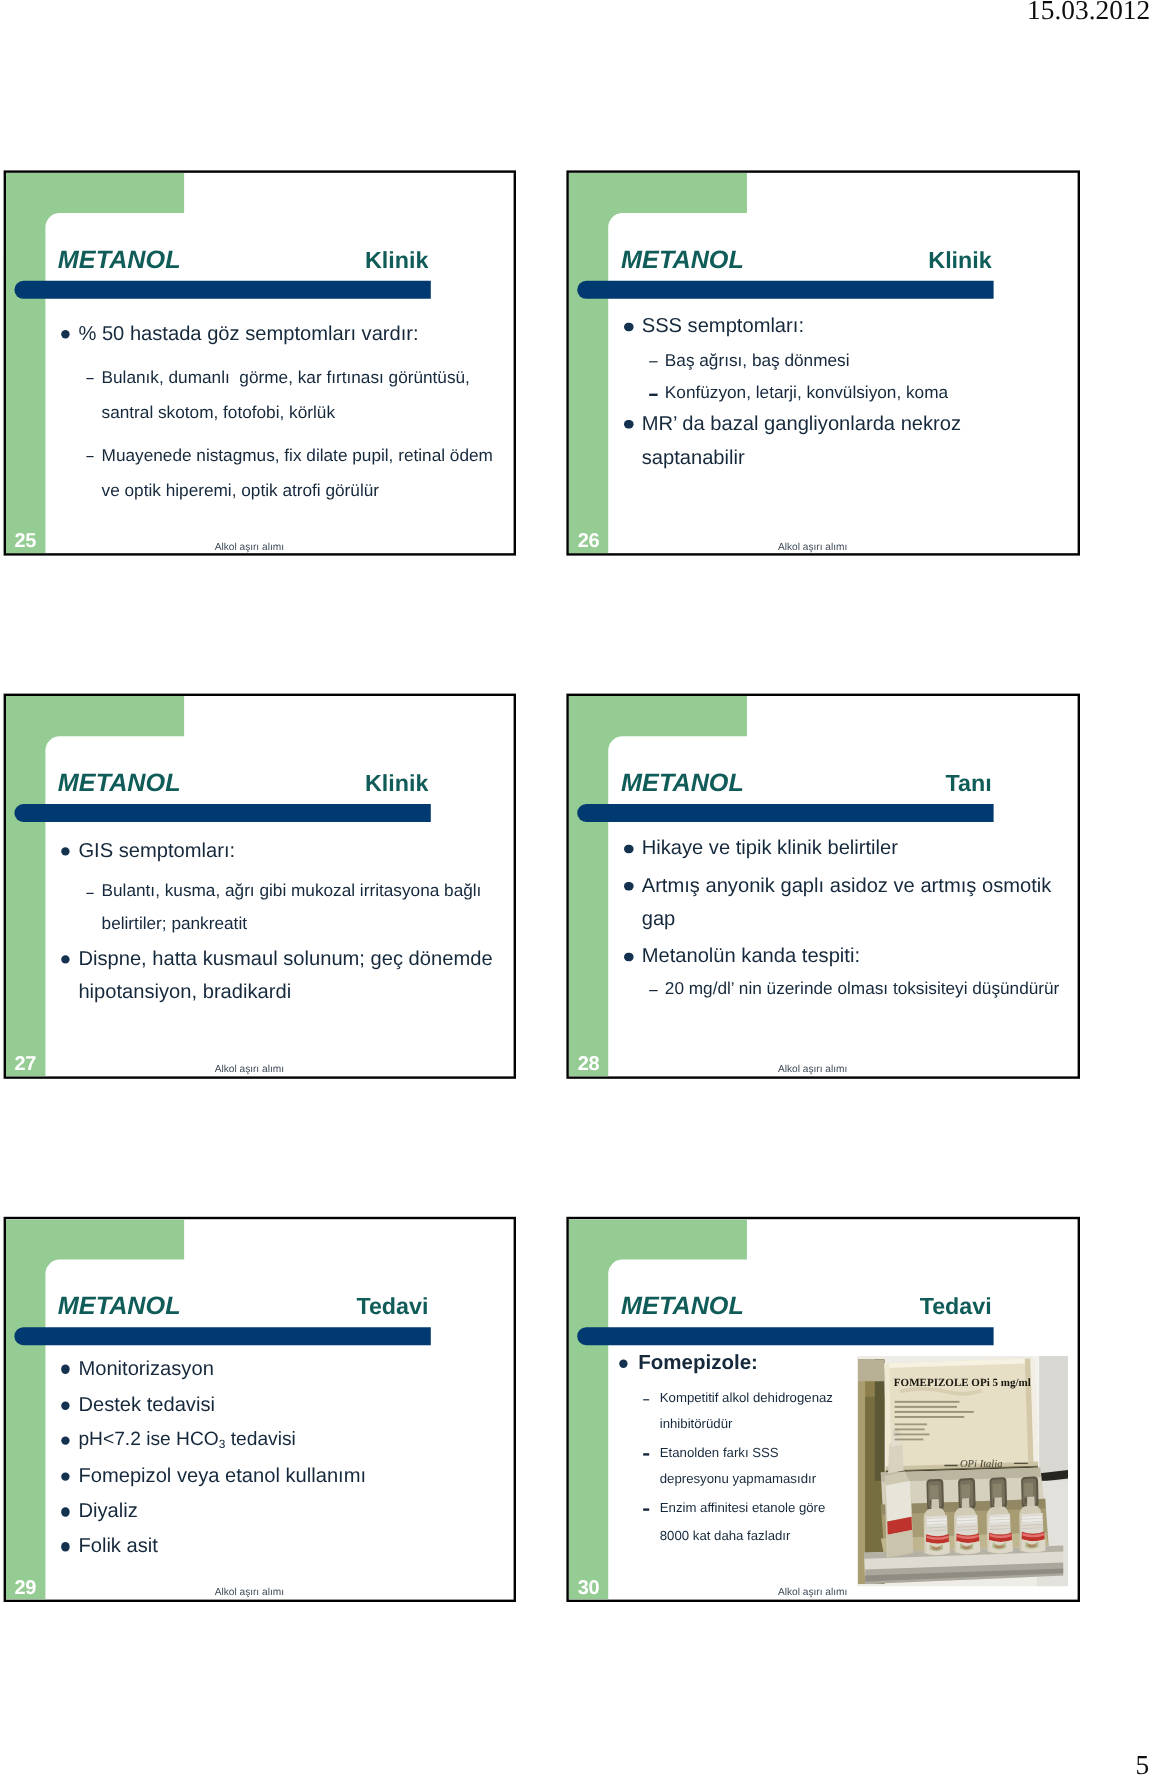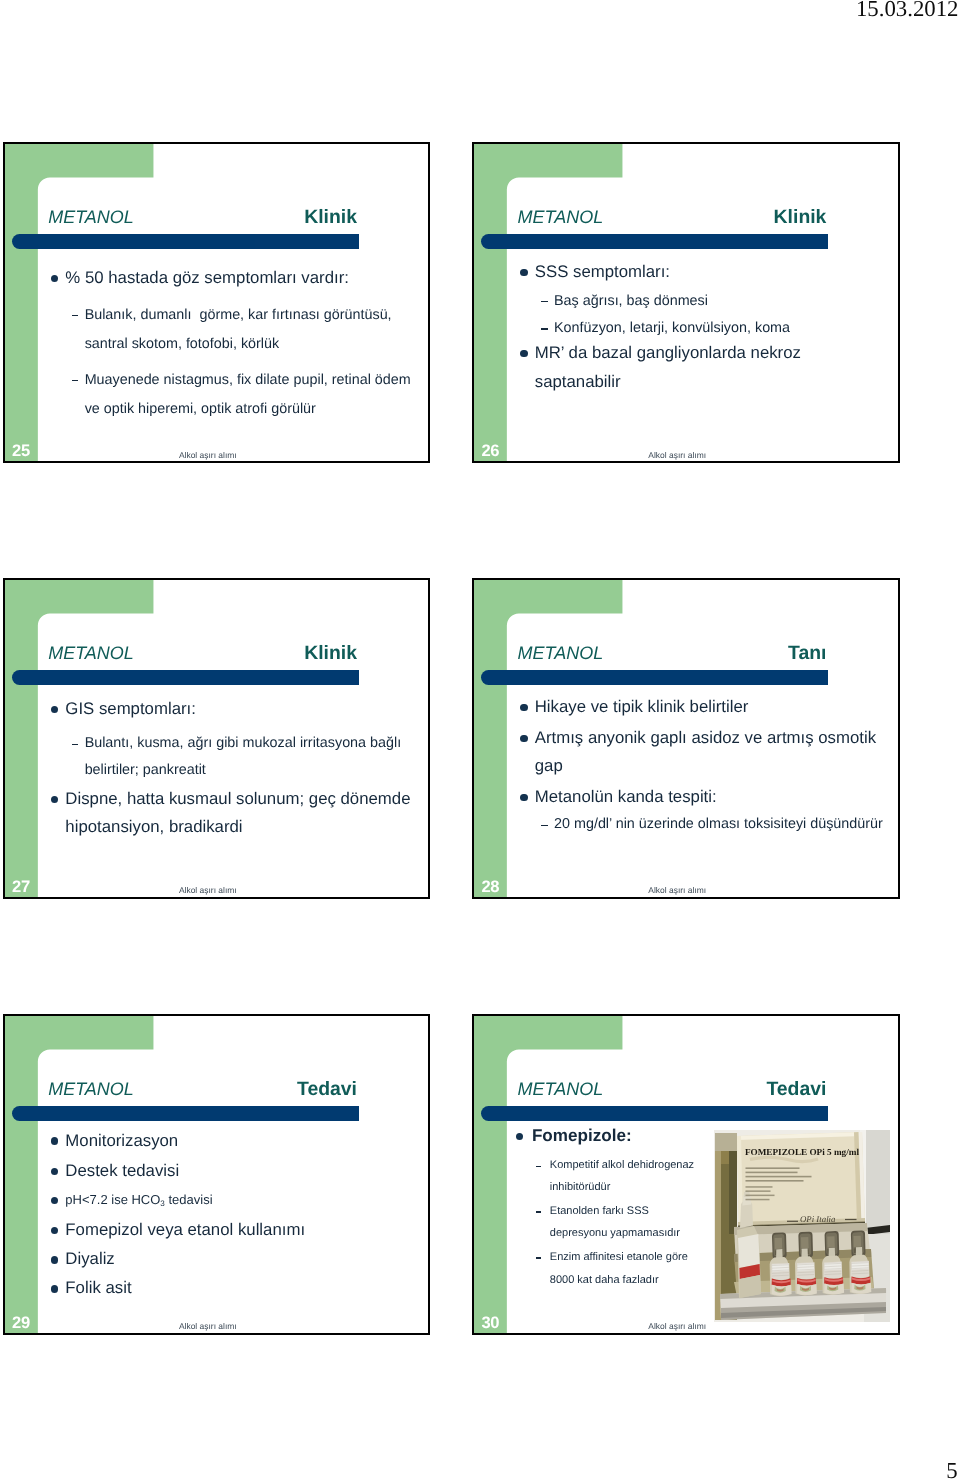--- a/index.html
+++ b/index.html
@@ -29,21 +29,21 @@
   }
 
   
   .slide{position:absolute;border:2px solid var(--frame);background:#fff;overflow:hidden;box-sizing:border-box;}
   .deco{position:absolute;left:0;top:0;width:424.1px;height:317.3px;}
   .slide-num{position:absolute;left:7.4px;top:306.6px;line-height:0;color:#fff;font-weight:bold;font-size:16.6px;letter-spacing:-0.25px;}
   .foot{position:absolute;left:0;right:0;top:310.4px;line-height:0;text-align:center;font-size:8.45px;color:var(--foot);}
   .foot-inner{display:inline-block;transform:translateX(-8.6px);}
 
   
-  .ttl{position:absolute;left:43.6px;top:61.9px;font-size:18px;line-height:22px;font-weight:normal;font-style:italic;color:var(--teal);white-space:nowrap;}
+  .ttl{position:absolute;left:43.6px;top:61.9px;font-size:21px;line-height:22px;font-weight:bold;font-style:italic;color:var(--teal);white-space:nowrap;}
   .sub{position:absolute;top:63.6px;right:71.2px;font-size:19.4px;line-height:19px;font-weight:bold;color:var(--teal);white-space:nowrap;}
   .bar{position:absolute;left:6.95px;top:89.9px;width:347.2px;height:15.2px;background:var(--navy);border-radius:7.6px 0 0 7.6px;}
 
   
   .body{position:absolute;left:0;top:0;right:0;bottom:0;text-align:center;}
   .ln{position:absolute;white-space:pre;color:var(--body);line-height:0;}
   .ln .tx{display:inline-block;vertical-align:baseline;}
   .bul{position:absolute;border-radius:50%;background:var(--bullet);}
   .dsh{position:absolute;background:var(--body);}
   sub{font-size:.62em;vertical-align:-0.28em;}
@@ -147,21 +147,21 @@
         </svg>
         <div class="ttl">METANOL</div>
         <div class="sub">Tedavi</div>
         <div class="bar"></div>
         <div class="body">
           <span class="bul" style="left:46.4px;top:121.386px;width:7.224px;height:7.224px"></span>
           <div class="ln" style="left:60.75px;top:124.49399999999999px;font-size:16.8px"><span class="tx">Monitorizasyon</span></div>
           <span class="bul" style="left:46.4px;top:151.586px;width:7.224px;height:7.224px"></span>
           <div class="ln" style="left:60.75px;top:154.69400000000002px;font-size:16.8px"><span class="tx">Destek tedavisi</span></div>
           <span class="bul" style="left:46.4px;top:181.186px;width:7.224px;height:7.224px"></span>
-          <div class="ln" style="left:60.75px;top:184.294px;font-size:13px"><span class="tx">pH&lt;7.2 ise HCO<sub>3</sub> tedavisi</span></div>
+          <div class="ln" style="left:60.75px;top:184.294px;font-size:16px"><span class="tx">pH&lt;7.2 ise HCO<sub>3</sub> tedavisi</span></div>
           <span class="bul" style="left:46.4px;top:210.786px;width:7.224px;height:7.224px"></span>
           <div class="ln" style="left:60.75px;top:213.894px;font-size:16.8px"><span class="tx">Fomepizol veya etanol kullanımı</span></div>
           <span class="bul" style="left:46.4px;top:240.286px;width:7.224px;height:7.224px"></span>
           <div class="ln" style="left:60.75px;top:243.394px;font-size:16.8px"><span class="tx">Diyaliz</span></div>
           <span class="bul" style="left:46.4px;top:269.286px;width:7.224px;height:7.224px"></span>
           <div class="ln" style="left:60.75px;top:272.394px;font-size:16.8px"><span class="tx">Folik asit</span></div>
         </div>
         <div class="slide-num">29</div>
         <div class="foot"><span class="foot-inner">Alkol aşırı alımı</span></div>
       </div>

